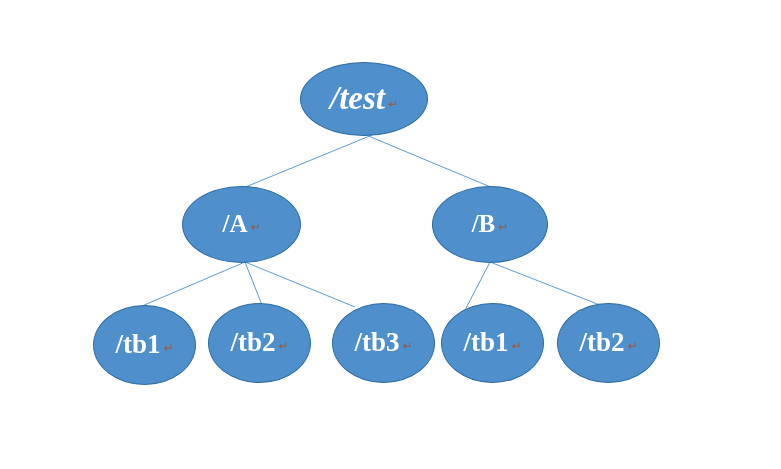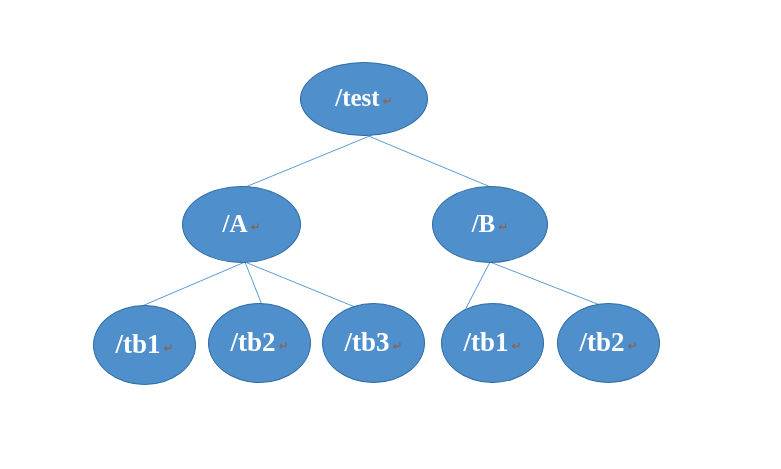--- a/index.html
+++ b/index.html
@@ -48,21 +48,21 @@
   }
   .pilcrow {
     color: #9C5A3C;
     font-size: 12px;
     font-weight: normal;
     margin-left: 3px;
     font-family: "Liberation Sans", sans-serif;
     position: relative;
     top: -1px;
   }
-  .lvl-root .node-label { font-size: 25px; }
+  .lvl-root .node-label { font-size: 33px; font-style: italic; }
   .lvl-mid  .node-label { font-size: 25px; }
   .lvl-leaf .node-label { font-size: 27px; }
 </style>
 </head>
 <body>
 
 <div id="canvas">
 
   <svg id="edges" viewBox="0 0 781 469" width="781" height="469" xmlns="http://www.w3.org/2000/svg">
       <line x1="372" y1="135" x2="243" y2="188" stroke="#5B9BD5" stroke-width="1"></line>
@@ -98,21 +98,21 @@
           <span class="node-label" style="color: rgb(255, 255, 255);">/tb1</span>
           <span class="pilcrow" style="color: rgb(156, 90, 60);">↵</span>
         </span>
       </div>
       <div class="node lvl-leaf" style="left: 208px; top: 303px; width: 103px; height: 80px; background: rgb(78, 143, 204); border-color: rgb(46, 109, 164);">
         <span class="node-inner">
           <span class="node-label" style="color: rgb(255, 255, 255);">/tb2</span>
           <span class="pilcrow" style="color: rgb(156, 90, 60);">↵</span>
         </span>
       </div>
-      <div class="node lvl-leaf" style="left: 322px; top: 303px; width: 103px; height: 80px; background: rgb(78, 143, 204); border-color: rgb(46, 109, 164);">
+      <div class="node lvl-leaf" style="left: 332px; top: 303px; width: 103px; height: 80px; background: rgb(78, 143, 204); border-color: rgb(46, 109, 164);">
         <span class="node-inner">
           <span class="node-label" style="color: rgb(255, 255, 255);">/tb3</span>
           <span class="pilcrow" style="color: rgb(156, 90, 60);">↵</span>
         </span>
       </div>
       <div class="node lvl-leaf" style="left: 441px; top: 303px; width: 103px; height: 80px; background: rgb(78, 143, 204); border-color: rgb(46, 109, 164);">
         <span class="node-inner">
           <span class="node-label" style="color: rgb(255, 255, 255);">/tb1</span>
           <span class="pilcrow" style="color: rgb(156, 90, 60);">↵</span>
         </span>

